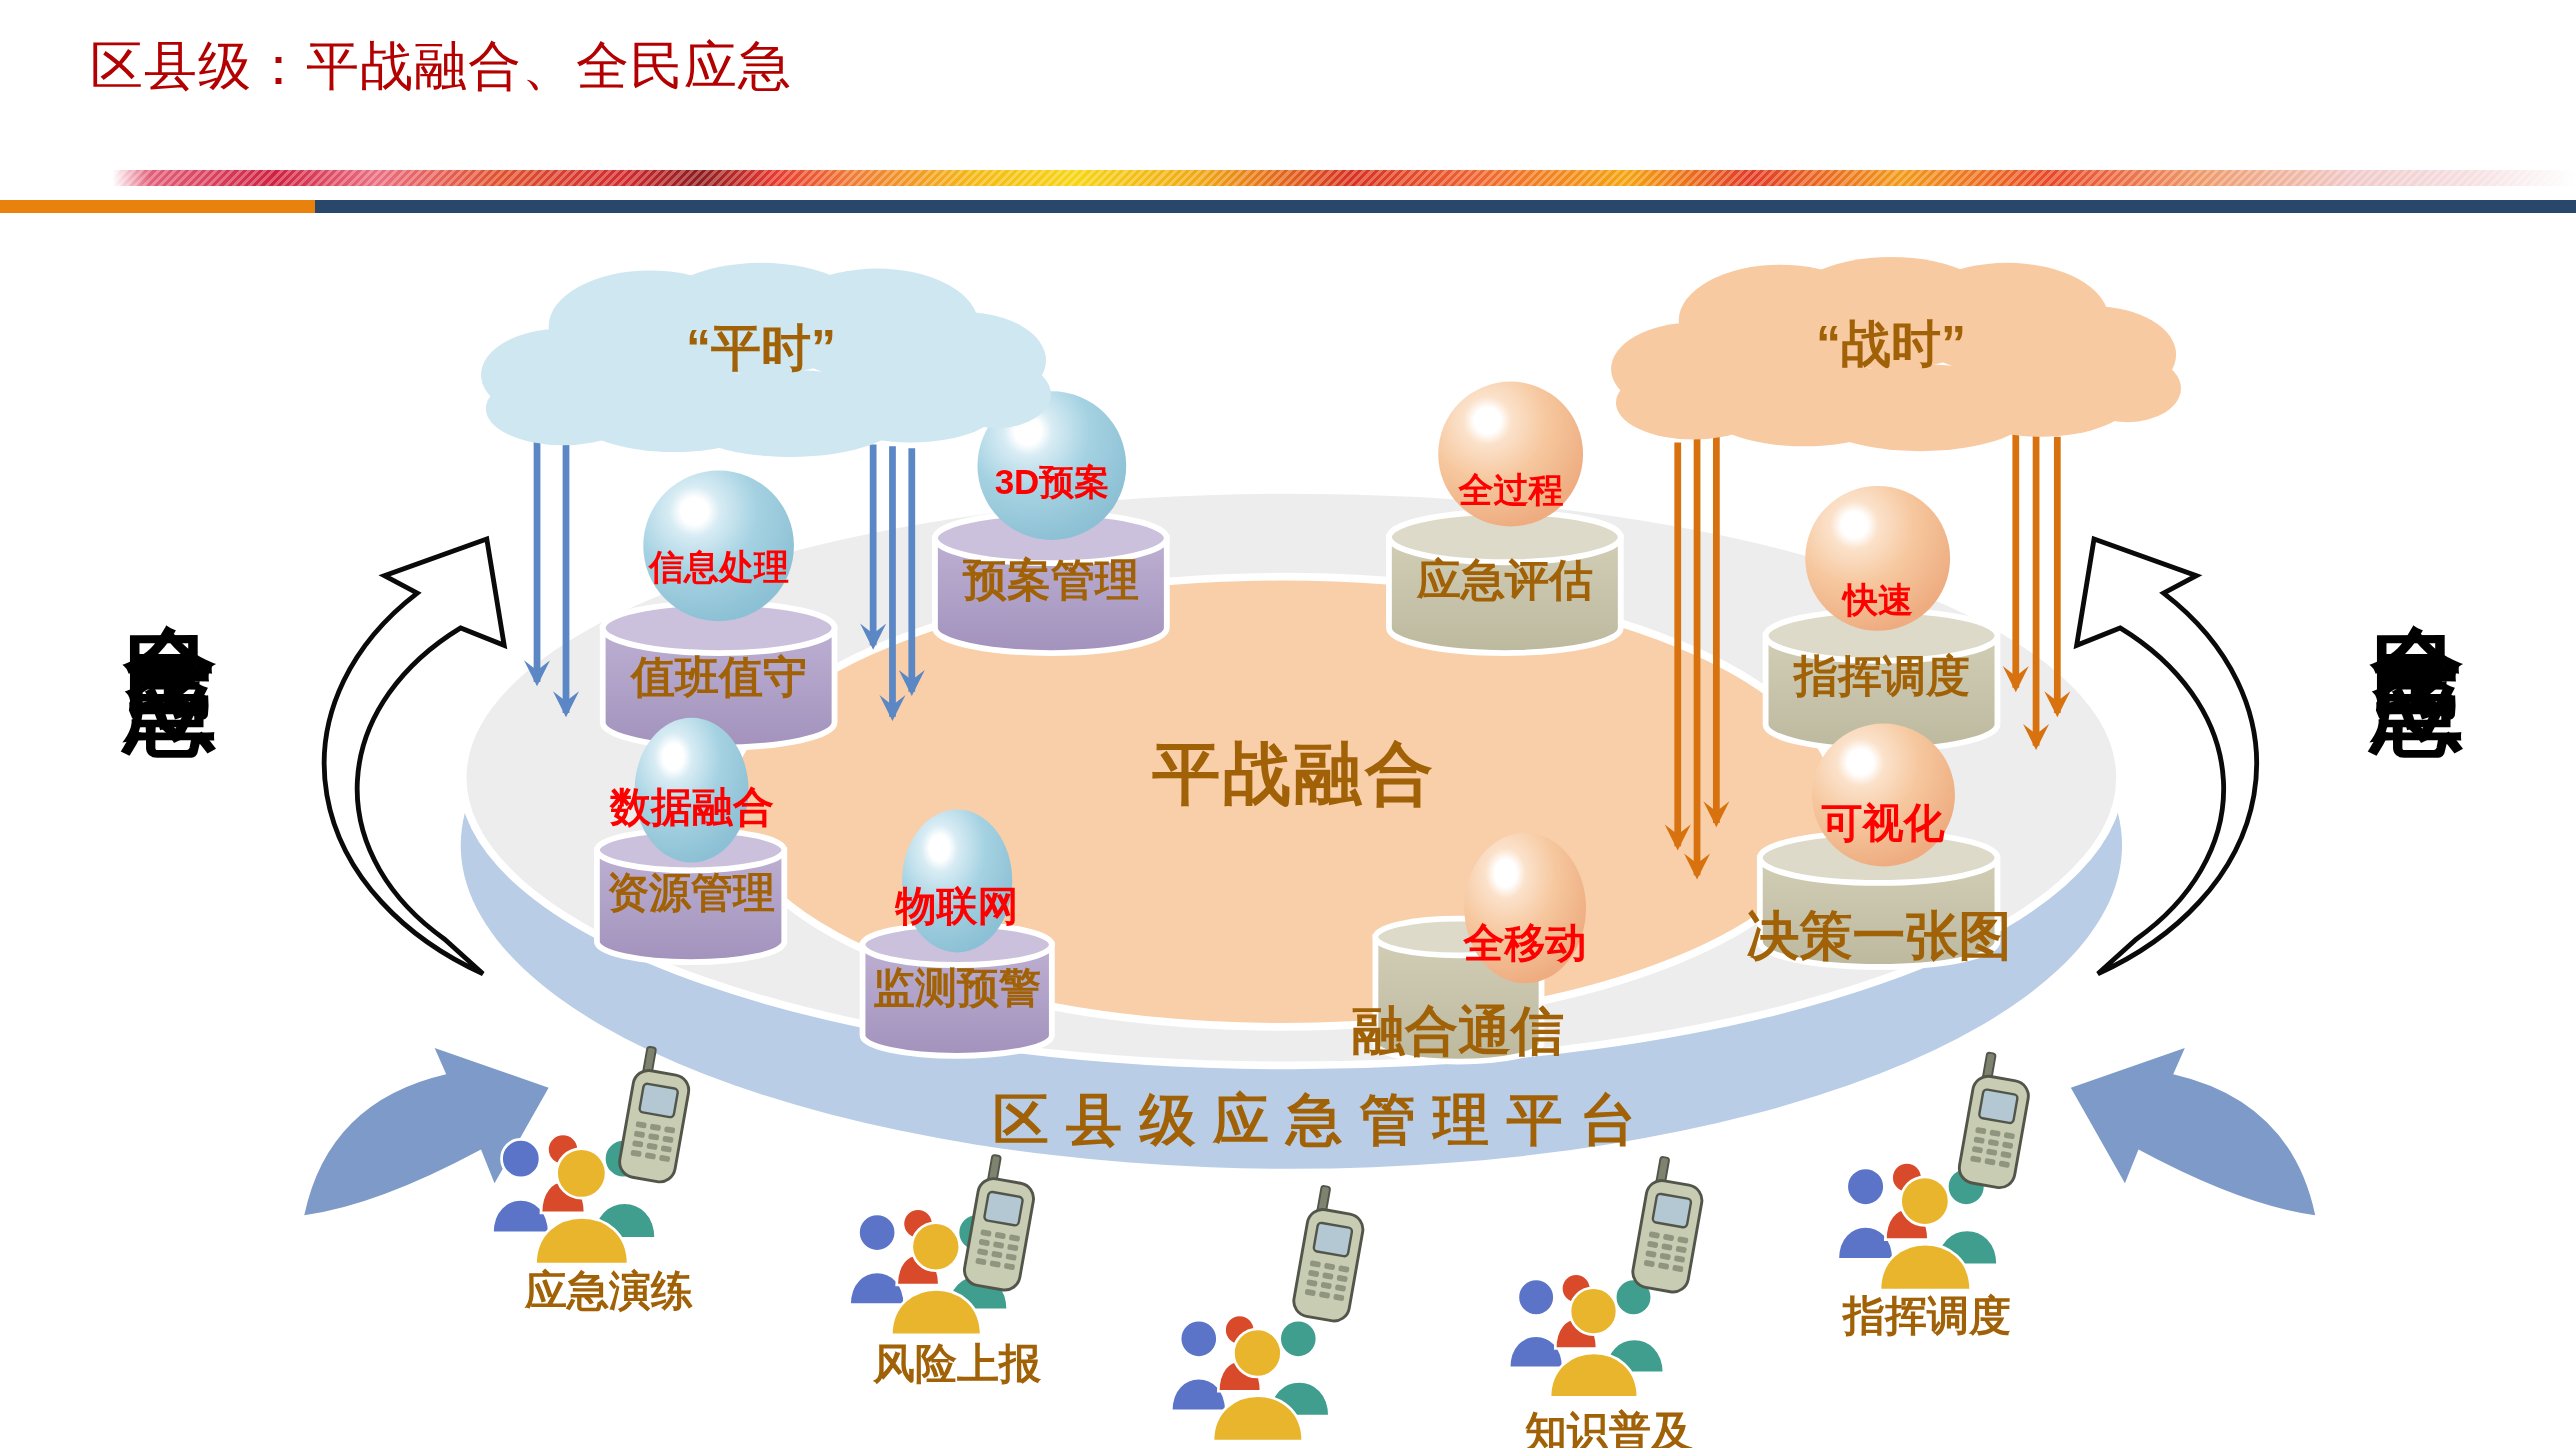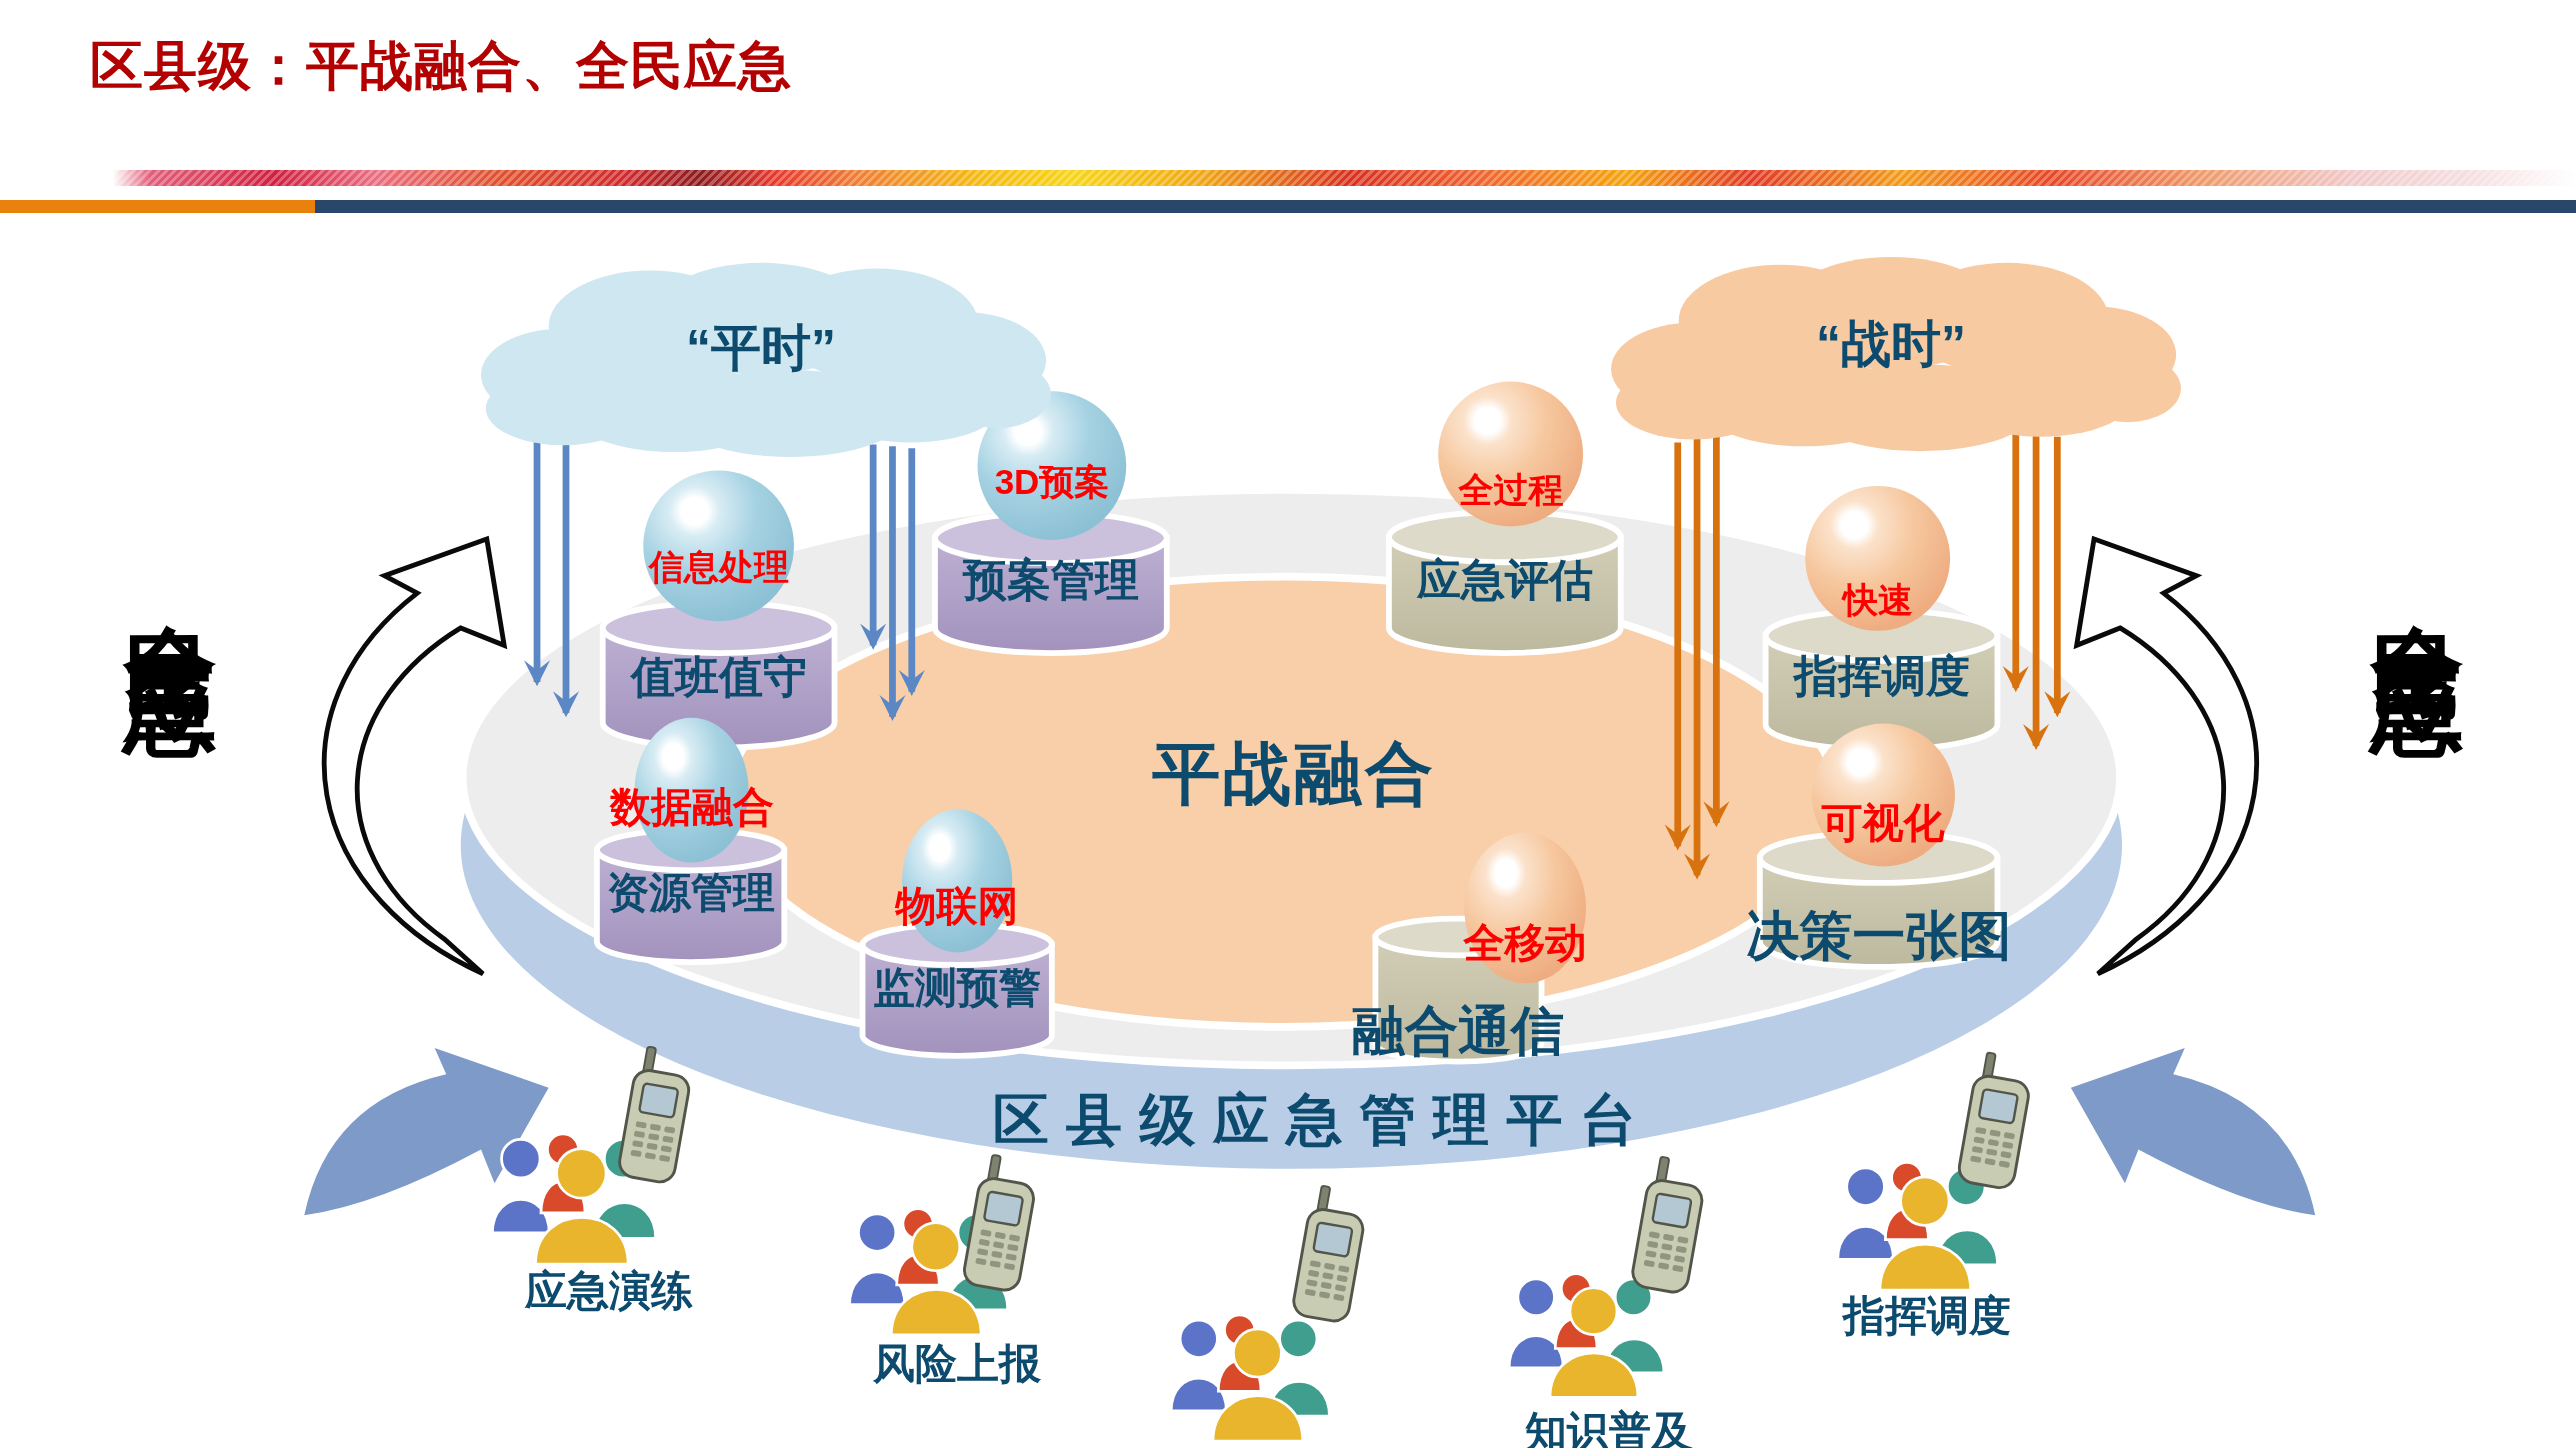--- a/index.html
+++ b/index.html
@@ -2,22 +2,22 @@
 <html><head>
 <meta charset="utf-8">
 <style>
   html,body{margin:0;padding:0;background:#fff;}
   body{width:2576px;height:1449px;overflow:hidden;
        font-family:"Liberation Sans","DejaVu Sans",sans-serif;}
   #stage{position:relative;width:2576px;height:1449px;background:#fff;}
   svg.layer{position:absolute;left:0;top:0;}
   .abs{position:absolute;}
   .lbl{position:absolute;transform:translate(-50%,-50%);white-space:nowrap;
-       font-weight:bold;color:#0c4a6e;line-height:1;}
-  .title{left:90px;top:31px;font-size:53px;font-weight:700;color:#B30000;
+       font-weight:bold;color:#a16207;line-height:1;}
+  .title{left:90px;top:31px;font-size:53px;font-weight:400;color:#B30000;
          letter-spacing:1px;white-space:nowrap;}
   .strip{left:75px;top:170px;width:2501px;height:15.5px;
     background:
       repeating-linear-gradient(135deg,rgba(255,255,255,.28) 0 2.9px,rgba(255,255,255,0) 2.9px 5.8px),
       linear-gradient(90deg,#ffffff 0%,#ffffff 1.5%,#e2607a 3%,#d02040 8%,
         #ea6f82 12%,#e0512c 17%,#d12a2e 22%,#8f1b1e 25%,#e8392e 28%,
         #ef7a35 31%,#f5b913 36%,#f7d515 40%,#f0a713 45%,#d8301f 51%,
         #ef6330 56%,#f5a40e 62%,#e23a25 67%,#f29b18 73%,#e84727 79%,
         #ef9a6a 85%,#f0c9c9 91%,#f6e0e2 96%,#ffffff 100%);}
   .bar-orange{left:0;top:200px;width:315px;height:12.6px;background:#E8820C;}

